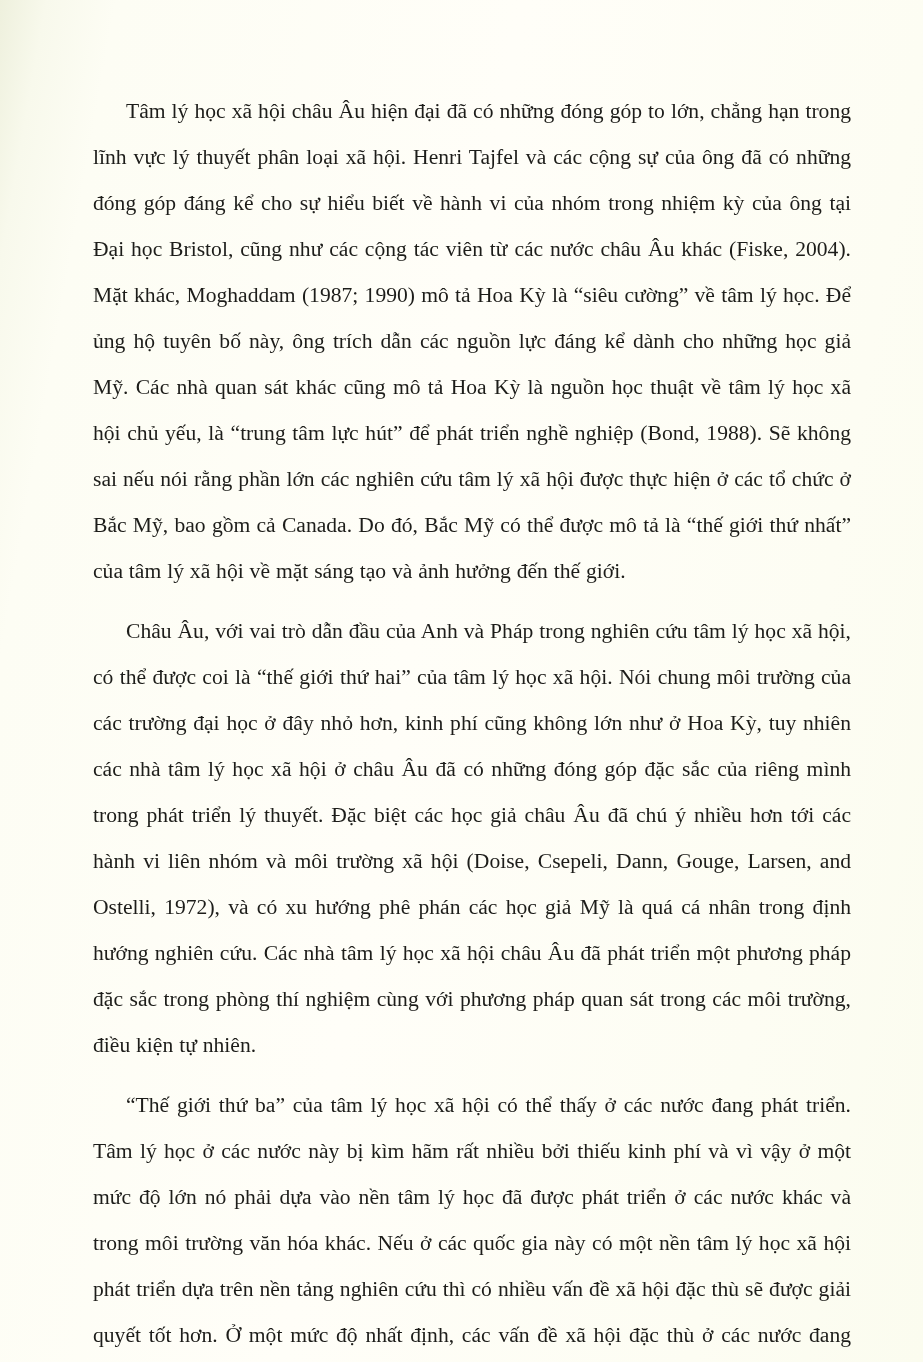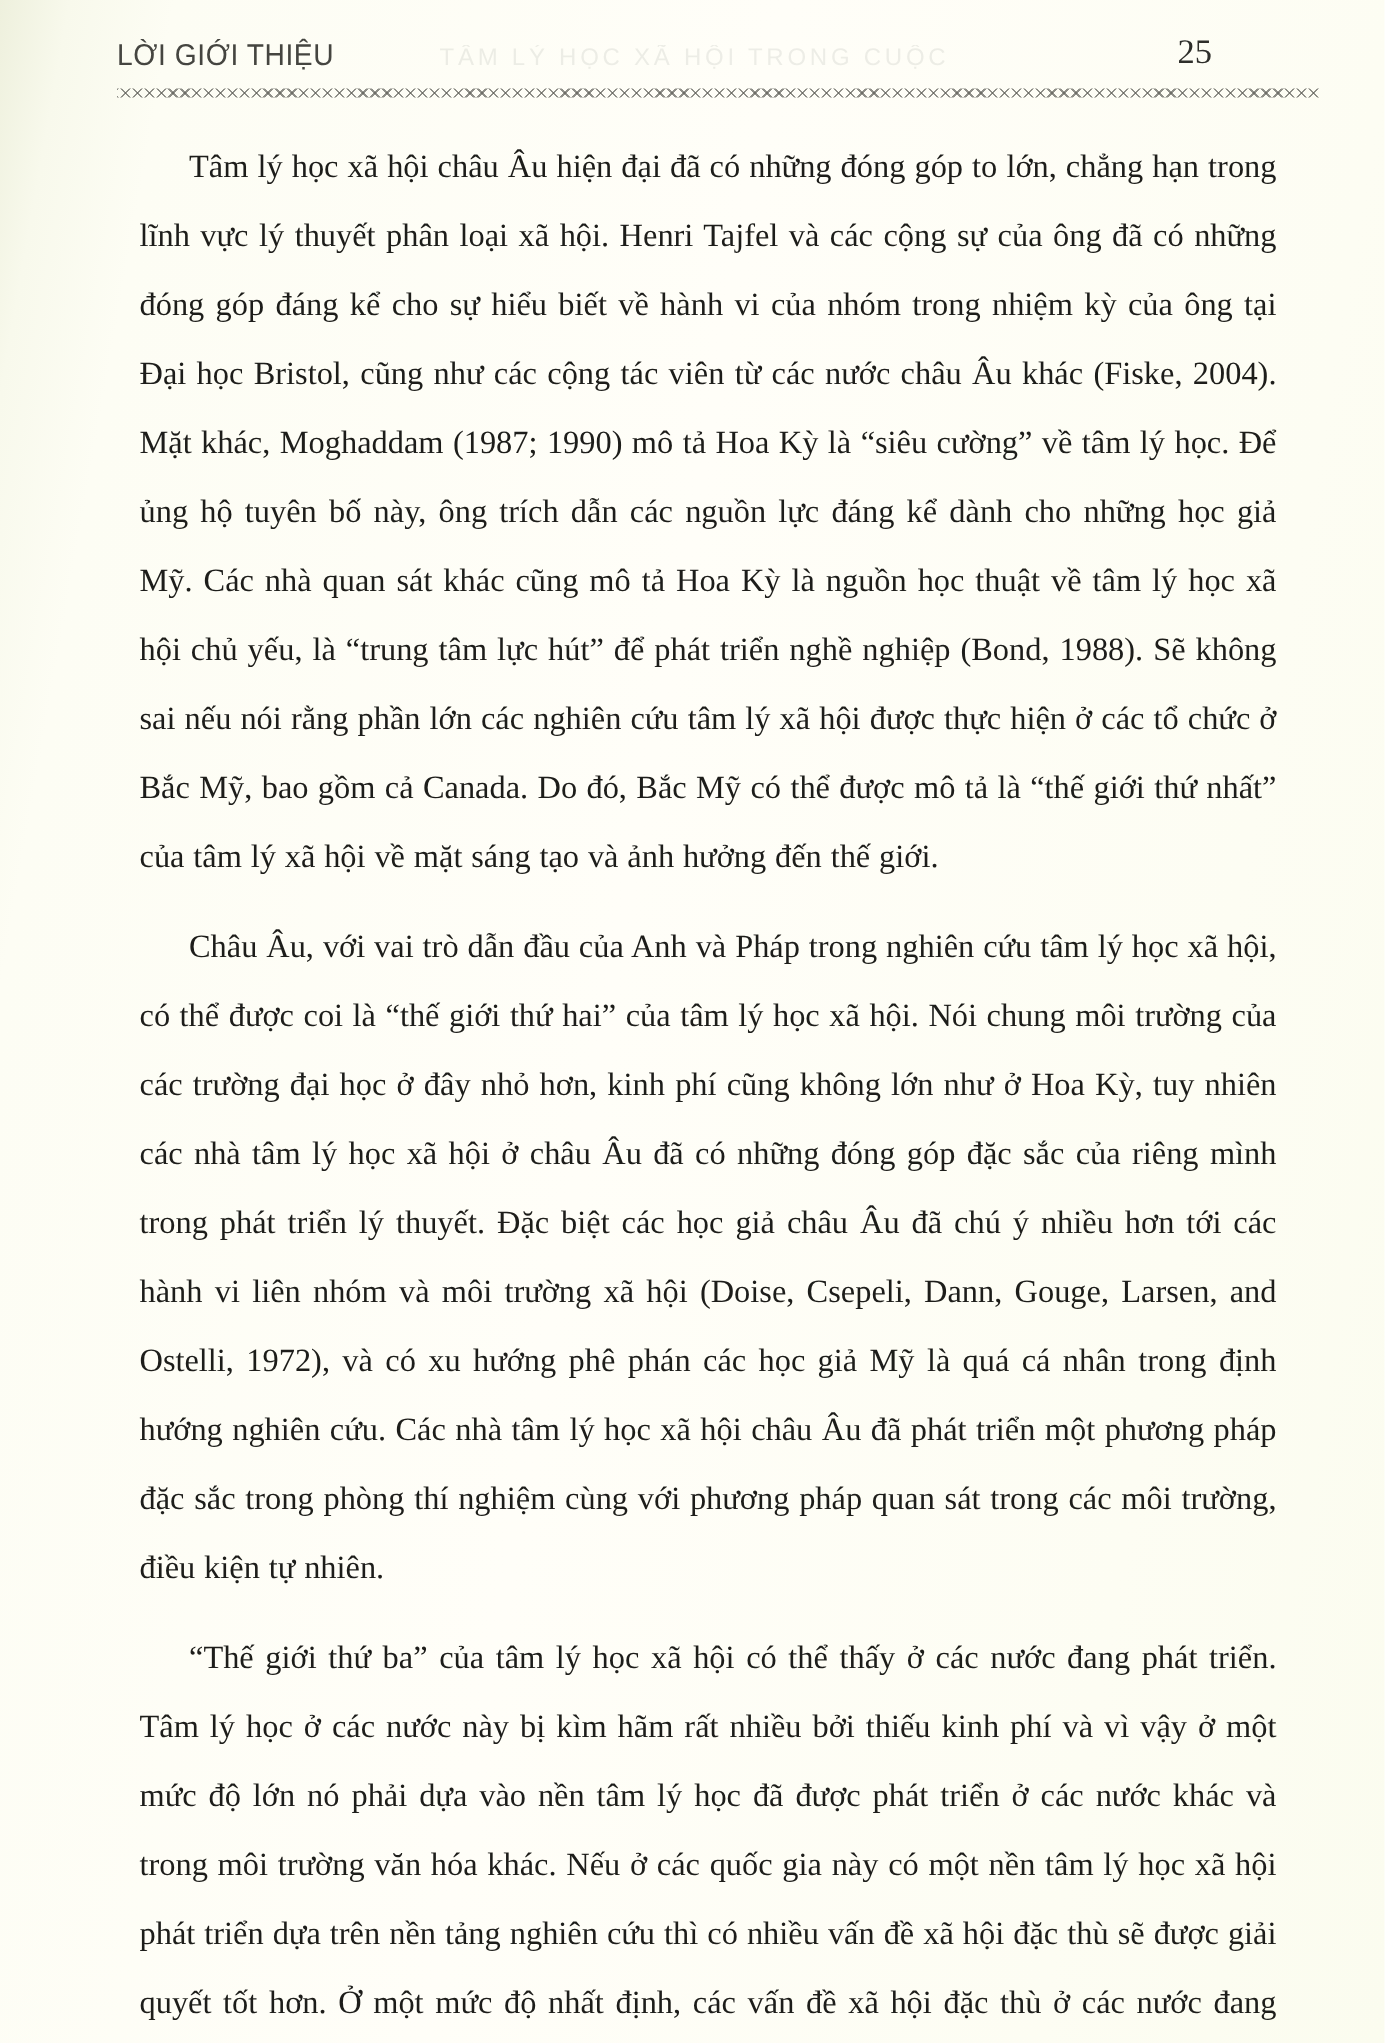--- a/index.html
+++ b/index.html
@@ -49,26 +49,20 @@
     text-indent:33px;
     word-spacing:.5px;
   }
   .bodytext p:last-child{margin-bottom:12px;}
 </style>
 </head>
 <body>
 
 <div class="page">
 
-  <header class="hdr">
-    <div class="ghost">TÂM LÝ HỌC XÃ HỘI TRONG CUỘC</div>
-    <span class="running-title">LỜI GIỚI THIỆU</span>
-    <span class="page-number">25</span>
-    <div class="chain-divider"></div>
-  </header>
 
   <main class="bodytext">
     <p>Tâm lý học xã hội châu Âu hiện đại đã có những đóng góp to lớn, chẳng hạn trong lĩnh vực lý thuyết phân loại xã hội. Henri Tajfel và các cộng sự của ông đã có những đóng góp đáng kể cho sự hiểu biết về hành vi của nhóm trong nhiệm kỳ của ông tại Đại học Bristol, cũng như các cộng tác viên từ các nước châu Âu khác (Fiske, 2004). Mặt khác, Moghaddam (1987; 1990) mô tả Hoa Kỳ là “siêu cường” về tâm lý học. Để ủng hộ tuyên bố này, ông trích dẫn các nguồn lực đáng kể dành cho những học giả Mỹ. Các nhà quan sát khác cũng mô tả Hoa Kỳ là nguồn học thuật về tâm lý học xã hội chủ yếu, là “trung tâm lực hút” để phát triển nghề nghiệp (Bond, 1988). Sẽ không sai nếu nói rằng phần lớn các nghiên cứu tâm lý xã hội được thực hiện ở các tổ chức ở Bắc Mỹ, bao gồm cả Canada. Do đó, Bắc Mỹ có thể được mô tả là “thế giới thứ nhất” của tâm lý xã hội về mặt sáng tạo và ảnh hưởng đến thế giới.</p>
     <p>Châu Âu, với vai trò dẫn đầu của Anh và Pháp trong nghiên cứu tâm lý học xã hội, có thể được coi là “thế giới thứ hai” của tâm lý học xã hội. Nói chung môi trường của các trường đại học ở đây nhỏ hơn, kinh phí cũng không lớn như ở Hoa Kỳ, tuy nhiên các nhà tâm lý học xã hội ở châu Âu đã có những đóng góp đặc sắc của riêng mình trong phát triển lý thuyết. Đặc biệt các học giả châu Âu đã chú ý nhiều hơn tới các hành vi liên nhóm và môi trường xã hội (Doise, Csepeli, Dann, Gouge, Larsen, and Ostelli, 1972), và có xu hướng phê phán các học giả Mỹ là quá cá nhân trong định hướng nghiên cứu. Các nhà tâm lý học xã hội châu Âu đã phát triển một phương pháp đặc sắc trong phòng thí nghiệm cùng với phương pháp quan sát trong các môi trường, điều kiện tự nhiên.</p>
     <p>“Thế giới thứ ba” của tâm lý học xã hội có thể thấy ở các nước đang phát triển. Tâm lý học ở các nước này bị kìm hãm rất nhiều bởi thiếu kinh phí và vì vậy ở một mức độ lớn nó phải dựa vào nền tâm lý học đã được phát triển ở các nước khác và trong môi trường văn hóa khác. Nếu ở các quốc gia này có một nền tâm lý học xã hội phát triển dựa trên nền tảng nghiên cứu thì có nhiều vấn đề xã hội đặc thù sẽ được giải quyết tốt hơn. Ở một mức độ nhất định, các vấn đề xã hội đặc thù ở các nước đang phát triển như liên quan đến nghèo khổ, xung đột sắc tộc, lối sống… rất khác với các vấn đề xã hội ở các nước phương Tây (ví dụ xem Kim, Yang and Hwang, 2006).</p>
   </main>
 
 </div>
 
 </body></html>

